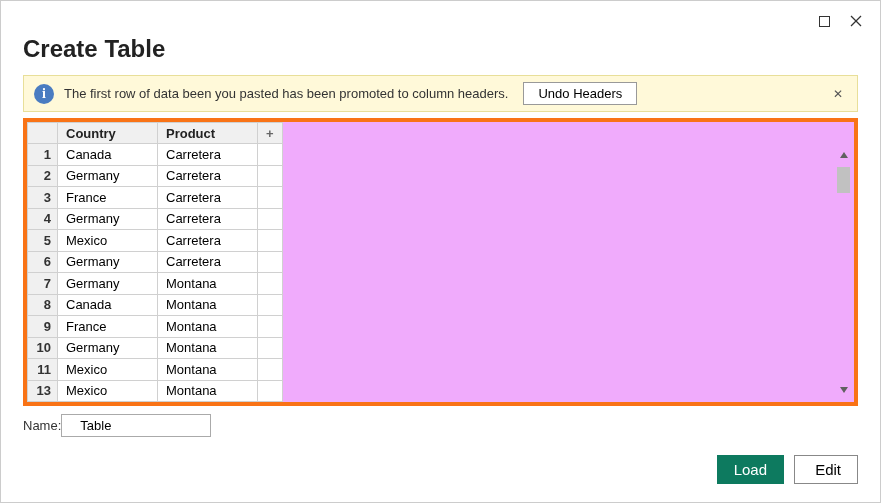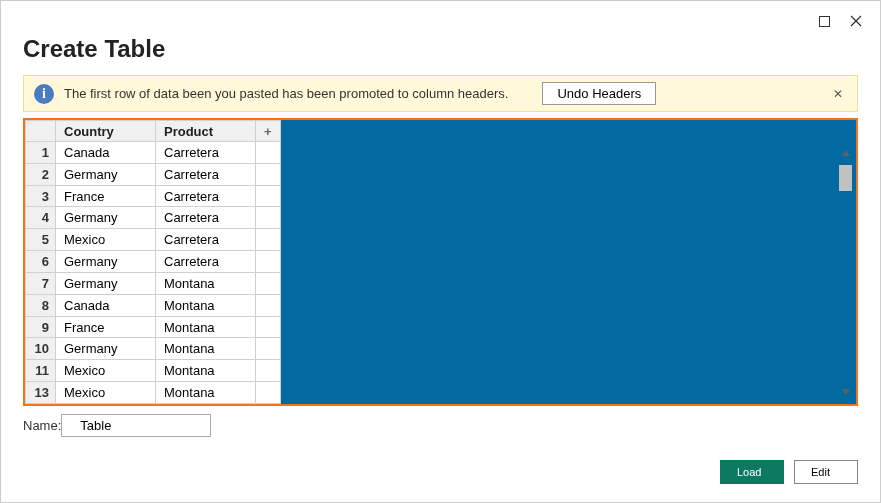--- a/index.html
+++ b/index.html
@@ -23,28 +23,28 @@
     background: #fff9d9; border: 1px solid #e8df99; display: flex; align-items: center;
     padding: 6px 10px; gap: 10px; font-size: 13px; color: #333; position: relative;
   }
   .notice .info-icon {
     width: 20px; height: 20px; border-radius: 50%; background: #4a7cc1;
     color: #fff; font-weight: bold; font-family: Georgia, serif; font-size: 14px;
     display: flex; align-items: center; justify-content: center; flex-shrink: 0;
   }
   .notice .msg { flex: 0 0 auto; }
   .notice .undo-btn {
-    margin-left: 24px; border: 1px solid #999; background: #fff; padding: 3px 14px;
+    margin-left: 5px; border: 1px solid #999; background: #fff; padding: 3px 14px;
     font-size: 13px; cursor: pointer;
   }
   .notice .close {
     margin-left: auto; cursor: pointer; font-size: 12px; color: #555; padding: 0 4px;
   }
   .table-wrap {
-    margin-top: 6px; border: 2px solid #f97316; background: #0369a1;
+    margin-top: 6px; border: 4px solid #f97316; background: #f0abfc;
     height: 288px; display: flex; position: relative; overflow: hidden;
   }
   .grid {
     border-collapse: collapse; font-size: 13px; background: #fff;
   }
   .grid th, .grid td {
     border: 1px solid #d0d0d0; padding: 2px 8px; text-align: left; height: 21px;
     white-space: nowrap;
   }
   .grid th {
@@ -67,22 +67,22 @@
   .name-row {
     display: flex; align-items: center; margin-top: 8px; font-size: 13px; color: #333;
   }
   .name-row input {
     border: 1px solid #aaa; padding: 3px 18px; width: 150px; font-size: 13px;
   }
   .footer {
     display: flex; justify-content: flex-end; gap: 10px; padding: 14px 22px 18px 22px;
   }
   .btn {
-    min-width: 64px; padding: 5px 16px; font-size: 11px; border: 1px solid #888;
-    background: #fff; cursor: pointer; text-align: left;
+    min-width: 64px; padding: 5px 16px; font-size: 15px; border: 1px solid #888;
+    background: #fff; cursor: pointer; text-align: right;
   }
   .btn.primary { background: #0d7a5f; border-color: #0d7a5f; color: #fff; font-weight: 400; }
 </style>
 </head>
 <body>
 
 <div class="dialog">
   <div class="titlebar">
     <div></div>
     <div class="win-controls">

